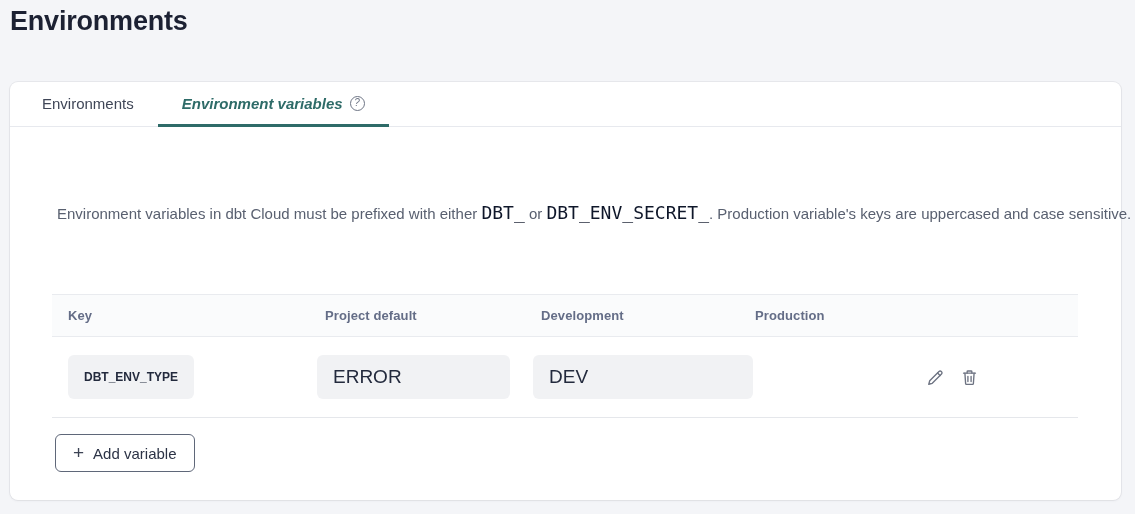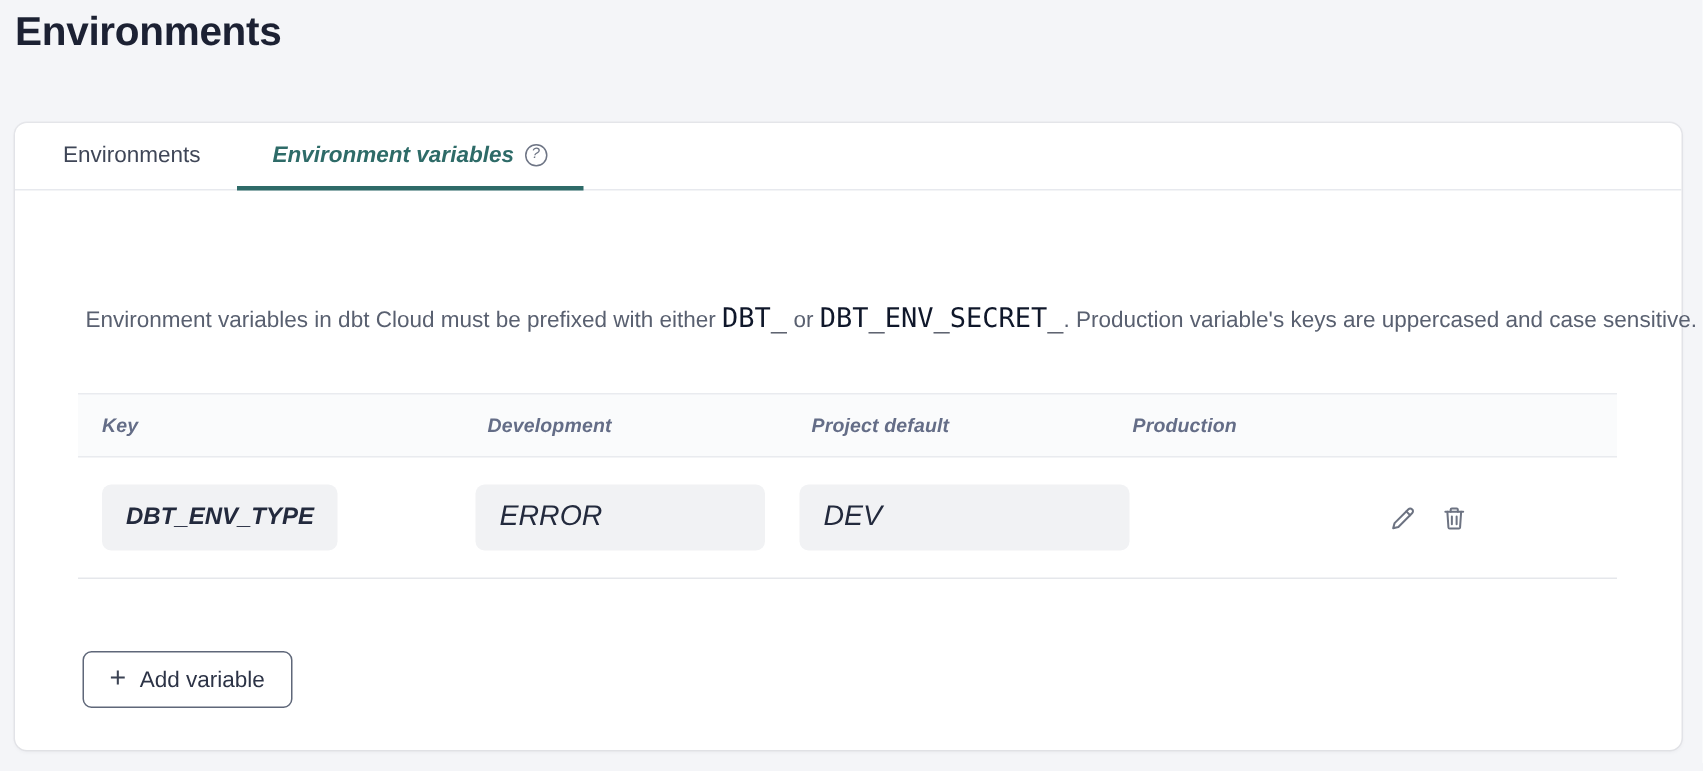--- a/index.html
+++ b/index.html
@@ -41,40 +41,40 @@
   .desc {
     position:absolute; left:47px; top:120px; right:40px;
     font-size:15px; color:#596070; line-height:22.5px;
   }
   .desc .line { white-space:nowrap; }
   .code {
     font-family:"DejaVu Sans Mono", monospace;
     font-size:18px; color:#0f172a;
   }
   
-  .var-table { position:absolute; left:42px; top:180px; width:1026px;font-style:italic; }
+  .var-table { position:absolute; left:42px; top:212px; width:1026px; }
   .thead, .trow {
     display:grid;
     grid-template-columns:265px 216px 214px 246px 1fr;
     align-items:center;
   }
   .thead {
     height:43px; background:#fafbfc;
     border-top:1px solid #e9ebef; border-bottom:1px solid #e9ebef;
     font-size:13px; font-weight:700; color:#646d87; letter-spacing:0.1px;
   }
   .th { padding-left:8px; }
   .th.first { padding-left:16px; }
   .trow { height:81px; border-bottom:1px solid #e5e7eb; }
   .pill {
     background:#f1f2f4; border-radius:6px; height:44px;
     display:flex; align-items:center; padding:0 16px;
     font-size:19px; color:#232a3d;
   }
-  .pill.key { font-weight:700; width:fit-content; margin-left:16px; font-size:16px; }
+  .pill.key { font-weight:700; width:fit-content; margin-left:16px; font-size:12px; }
   .pill.val-pd { width:193px; }
   .pill.val { width:220px; }
   .actions { display:flex; justify-content:flex-end; gap:15px; padding-right:14px; }
   .icon-btn {
     background:none; border:none; padding:0; cursor:pointer;
     color:#6d7382; display:flex; align-items:center;
   }
   .icon-btn svg { width:19px; height:19px; }
   
   .add-btn {
@@ -103,22 +103,22 @@
     </div>
   </div>
 
   <div class="desc">
     <div class="line"><span>Environment variables in dbt Cloud must be prefixed with either </span><span class="code">DBT_</span><span> or </span><span class="code">DBT_ENV_SECRET_</span><span>. Production variable's keys are uppercased and case sensitive.</span></div>
   </div>
 
   <div class="var-table">
     <div class="thead">
       <div class="th first">Key</div>
+      <div class="th">Project default</div>
       <div class="th">Development</div>
-      <div class="th">Project default</div>
       <div class="th">Production</div>
       <div class="th"></div>
     </div>
     <div class="trow">
       <div>
         <div class="pill key">DBT_ENV_TYPE</div>
       </div>
       <div>
         <div class="pill val-pd">ERROR</div>
       </div>

